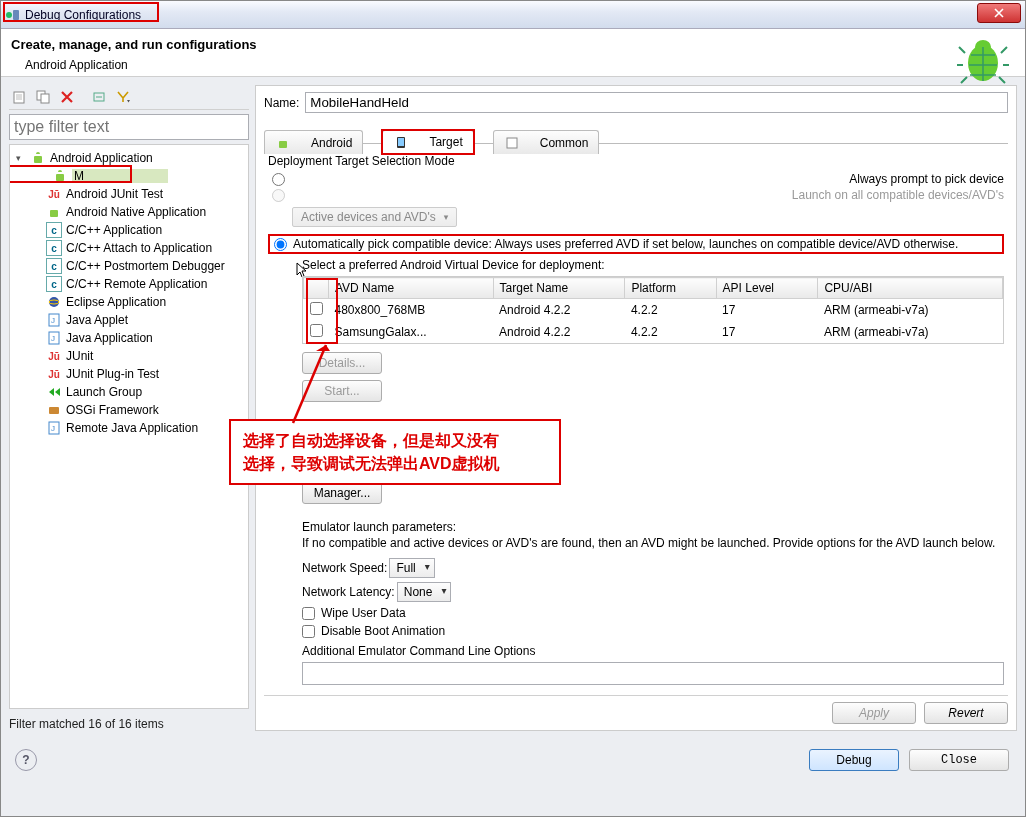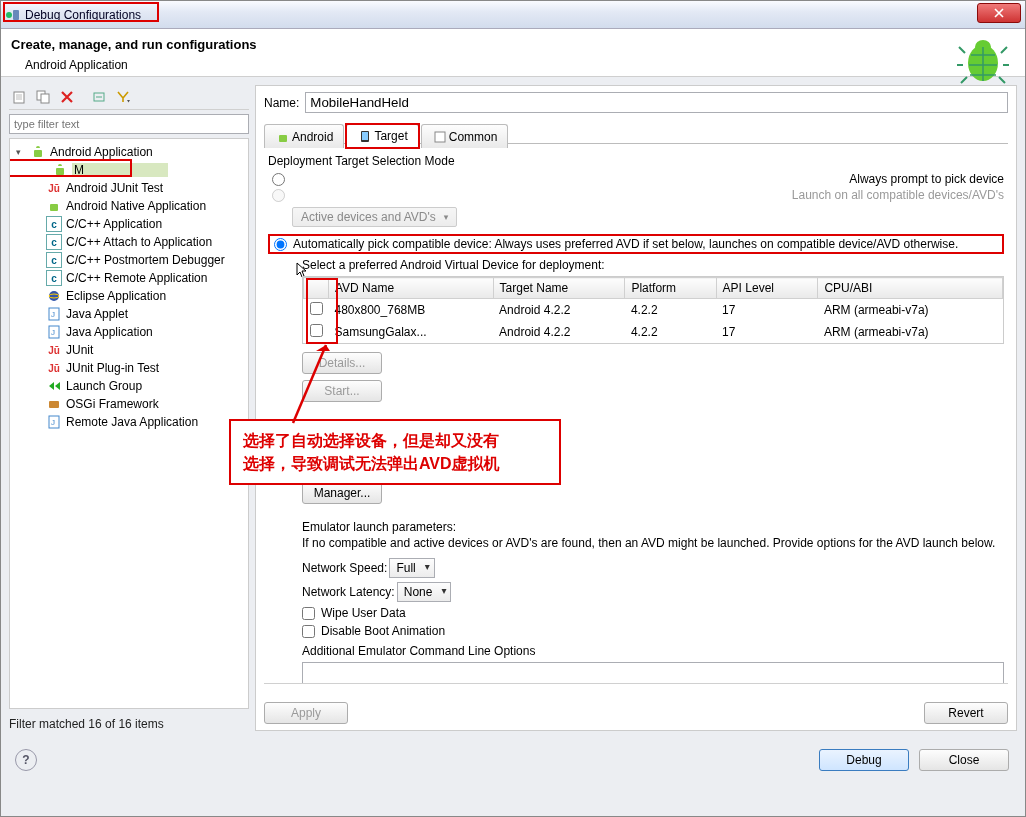--- a/index.html
+++ b/index.html
@@ -52,21 +52,21 @@
   .left-pane {
     width:240px; display:flex; flex-direction:column; gap:4px;
   }
   .toolbar {
     display:flex; gap:4px; align-items:center; padding:2px 0;
     border-bottom:1px solid #d0d0d0;
   }
   .tbtn { width:20px; height:20px; display:flex; align-items:center; justify-content:center; border-radius:2px; }
   .sep { width:4px; }
   .filter-input {
-    border:1px solid #abadb3; padding:3px 4px; width:100%; font-size:11px;
+    border:1px solid #abadb3; padding:3px 4px; width:100%; font-size:16px;
   }
   .tree {
     flex:1; border:1px solid #ccc; background:#fff; overflow:auto; padding:4px 2px;
   }
   .tree-row { display:flex; align-items:center; height:18px; padding-left:4px; gap:4px; white-space:nowrap; }
   .tree-row .twisty { width:10px; display:inline-block; font-size:9px; color:#555; }
   .tree-row.level1 { padding-left:20px; }
   .tree-row.level2 { padding-left:40px; }
   .tree-row.sel .label { background:#d8e8c0; }
   .tree-icon { width:16px; height:16px; display:inline-flex; align-items:center; justify-content:center; font-size:10px; }
@@ -77,23 +77,23 @@
   .right-pane {
     flex:1; display:flex; flex-direction:column; background:#fff;
     border:1px solid #ccc; padding:6px 8px; overflow:hidden;
     position:relative;
   }
   .name-row { display:flex; align-items:center; gap:6px; margin-bottom:6px;justify-content:flex-end; }
   .name-row input { flex:1; border:1px solid #abadb3; padding:2px 4px; }
   .tabs { display:flex; border-bottom:1px solid #bcbcbc; margin-bottom:6px; }
   .tab {
     padding:3px 10px; border:1px solid #bcbcbc; border-bottom:none;
-    background:linear-gradient(#fdfdfd,#e9e9e9); margin-right:2px;
-    border-radius:3px 3px 0 0; display:flex; gap:1px; align-items:center;
-    position:relative; top:5px;
+    background:linear-gradient(#fdfdfd,#e9e9e9); margin-right:19px;
+    border-radius:3px 3px 0 0; display:flex; gap:20px; align-items:center;
+    position:relative; top:11px;
   }
   .tab.active { background:#fff; border-bottom:1px solid #fff; }
   .tab-redbox { border:2px solid #d00; position:absolute; top:-2px; left:-2px; right:-2px; bottom:-2px; pointer-events:none;}
   .tab-content { flex:1; overflow:auto; padding:2px 4px; }
 
   .section-title { margin:2px 0 4px 0; }
   .radio-row { display:flex; align-items:center; gap:6px; margin:2px 0 2px 4px;justify-content:space-between; }
   .radio-row input[type=radio] { }
   .radio-row.disabled { color:#9a9a9a; }
   .auto-row-box {
@@ -129,21 +129,21 @@
   .emu-section { margin-top:16px; }
   .emu-desc { margin:2px 0 8px 0; }
   .field-row { display:flex; align-items:center; gap:2px; margin:4px 0; }
   .combo {
     border:1px solid #abadb3; background:linear-gradient(#fdfdfd,#ececec);
     padding:2px 18px 2px 6px; position:relative; display:inline-block;
   }
   .combo::after { content:"▾"; position:absolute; right:4px; top:2px; font-size:10px; color:#333;}
   .chkline { display:flex; align-items:center; gap:6px; margin:4px 0; }
   .long-input { width:100%; border:1px solid #abadb3; padding:3px 4px; }
-  .apply-row { display:flex; justify-content:space-between; gap:8px; margin-top:auto; padding-top:18px; border-top:1px solid #d0d0d0;}
+  .apply-row { display:flex; justify-content:flex-end; gap:8px; margin-top:auto; padding-top:6px; border-top:1px solid #d0d0d0;font-style:italic;}
   .help-row { display:flex; align-items:center; justify-content:space-between; padding:10px 16px 14px 14px; }
   .help-icon { width:22px; height:22px; border:1px solid #99a; border-radius:50%; color:#556; display:flex; align-items:center; justify-content:center; font-weight:bold; }
 
   
   .callout {
     position:absolute; border:2px solid #d00; color:#d00; font-weight:bold;
     background:#fff; padding:8px 12px; line-height:1.45; font-size:16px;
   }
   .arrow-svg { position:absolute; pointer-events:none; }
   .cursor-icon { position:absolute; }
@@ -480,21 +480,21 @@
       <div class="btn disabled" style="width:84px;">Apply</div>
       <div class="btn" style="width:84px;">Revert</div>
     </div>
   </div>
 </div>
 
 <div class="help-row">
   <div class="help-icon">?</div>
   <div style="display:flex; gap:10px;">
     <div class="btn primary" style="width:90px;">Debug</div>
-    <div class="btn" style="width:90px;">Close</div>
+    <div class="btn" style="width:100px;font-family:Liberation Mono, monospace;">Close</div>
   </div>
 </div>
 
 <div class="callout" style="left:228px; top:418px; width:332px;">
   <div>选择了自动选择设备，但是却又没有</div>
   <div>选择，导致调试无法弹出AVD虚拟机</div>
 </div>
 <svg class="arrow-svg" style="left:280px; top:336px;" width="60" height="90">
   <path d="M12 86 L45 8" stroke="#d00" stroke-width="2.5" fill="none"></path>
   <path d="M45 8 l-10 6 l14 0 z" fill="#d00"></path>

